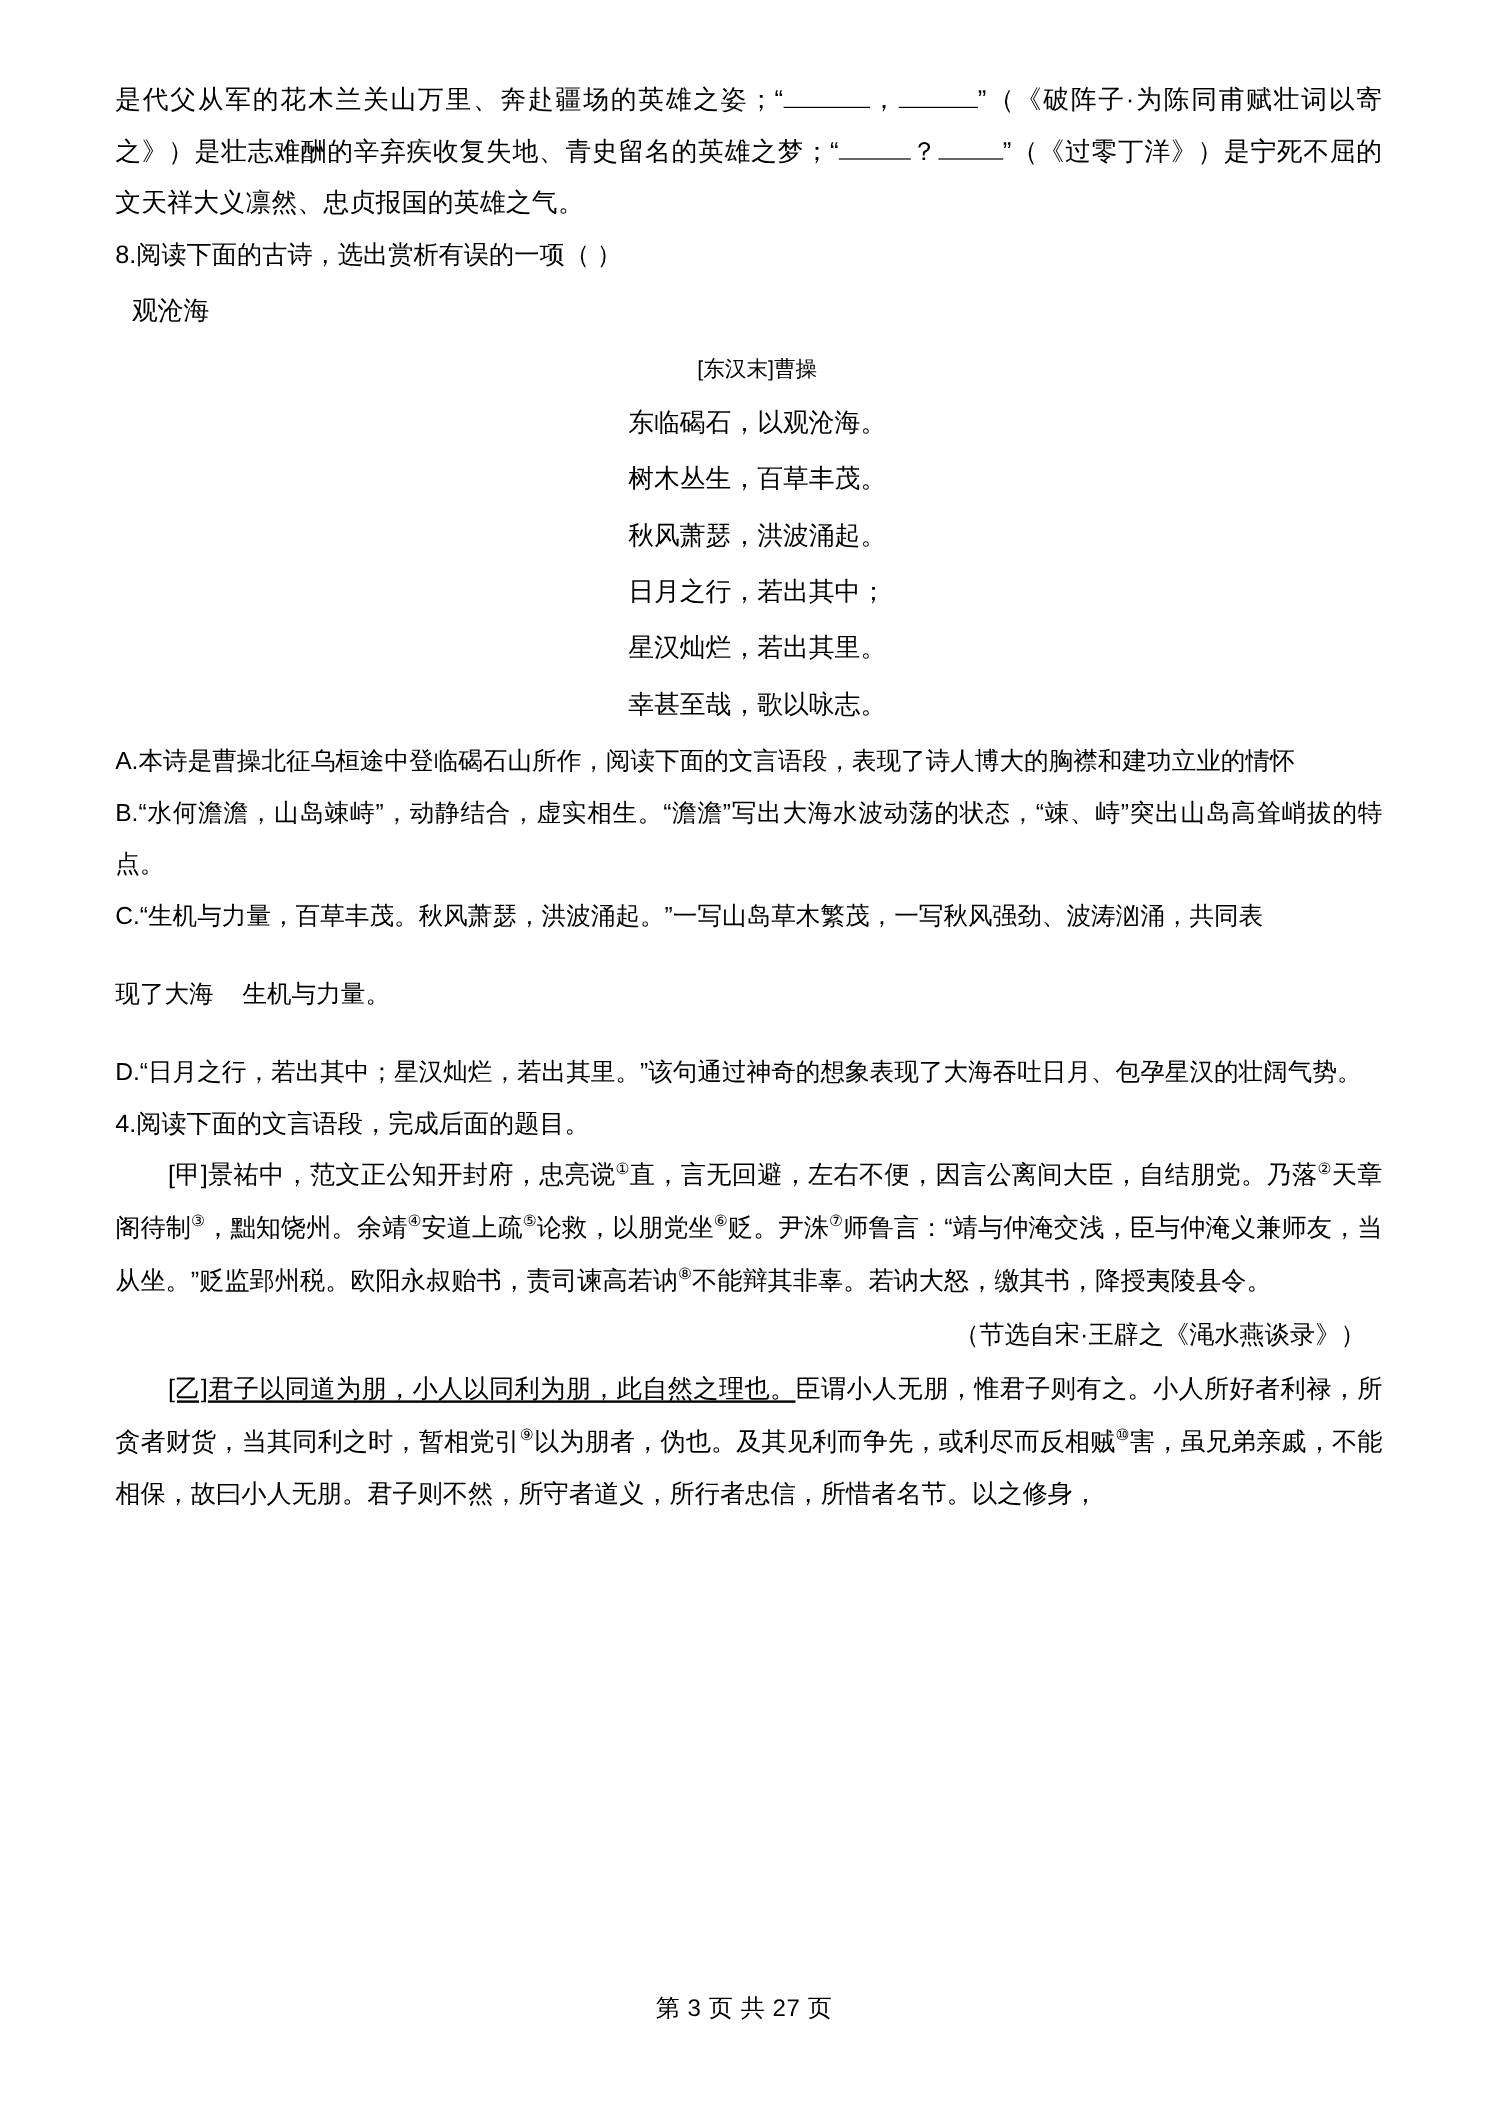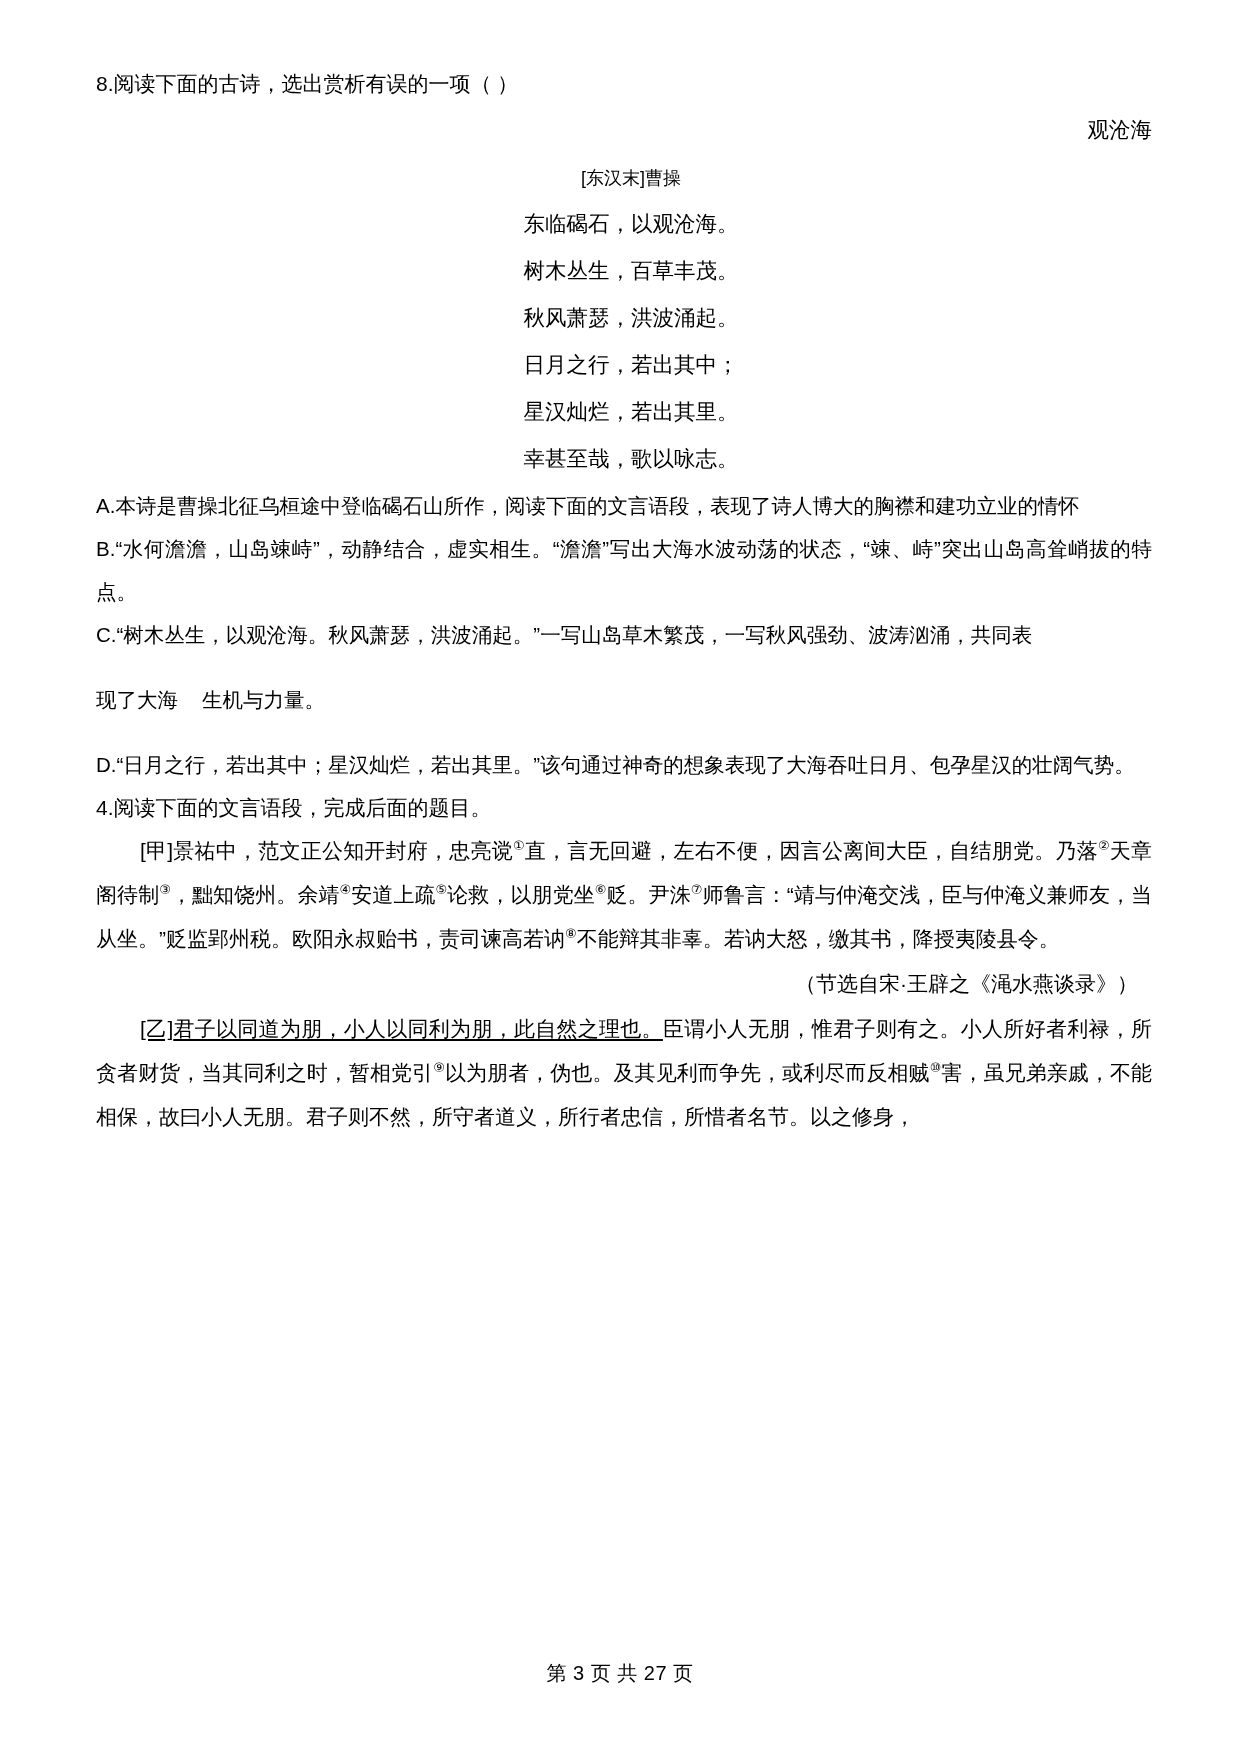--- a/index.html
+++ b/index.html
@@ -37,21 +37,21 @@
     letter-spacing: 0.2px;
   }
   .q-line {
     font-size: 21px;
     line-height: 43px;
     margin: 0;
   }
   .poem-title {
     font-size: 21.5px;
     line-height: 50px;
-    text-align: right;
+    text-align: left;
     margin: 0;
     padding-left: 14px;
   }
   .poem-author {
     font-size: 18px;
     line-height: 47px;
     text-align: center;
     margin: 0;
     padding-left: 14px;
   }
@@ -123,38 +123,39 @@
     letter-spacing: 0.5px;
   }
   .wide-space { display: inline-block; width: 24px; }
 </style>
 </head>
 <body>
 
 <div class="page">
   <div class="content">
 
+    <p class="para"><span>是代父从军的花木兰关山万里、奔赴疆场的英雄之姿；“</span><span class="blank blank-w1"></span><span>，</span><span class="blank blank-w2"></span><span>”（《破阵子·为陈同甫赋壮词以寄之》）是壮志难酬的辛弃疾收复失地、青史留名的英雄之梦；“</span><span class="blank blank-w3"></span><span>？</span><span class="blank blank-w4"></span><span>”（《过零丁洋》）是宁死不屈的文天祥大义凛然、忠贞报国的英雄之气。</span></p>
 
     <p class="q-line">8.阅读下面的古诗，选出赏析有误的一项（    ）</p>
 
     <p class="poem-title">观沧海</p>
     <p class="poem-author">[东汉末]曹操</p>
 
     <p class="poem-line">东临碣石，以观沧海。</p>
     <p class="poem-line">树木丛生，百草丰茂。</p>
     <p class="poem-line">秋风萧瑟，洪波涌起。</p>
     <p class="poem-line">日月之行，若出其中；</p>
     <p class="poem-line">星汉灿烂，若出其里。</p>
     <p class="poem-line">幸甚至哉，歌以咏志。</p>
 
     <p class="option"><span>A.</span><span>本诗是曹操北征乌桓途中登临碣石山所作，阅读下面的文言语段，表现了诗人博大的胸襟和建功立业的情怀</span></p>
 
     <p class="option"><span>B.</span><span>“水何澹澹，山岛竦峙”，动静结合，虚实相生。“澹澹”写出大海水波动荡的状态，“竦、峙”突出山岛高耸峭拔的特点。</span></p>
 
-    <p class="option"><span>C.</span><span>“树木丛生，以观沧海。秋风萧瑟，洪波涌起。”一写山岛草木繁茂，一写秋风强劲、波涛汹涌，共同表</span></p>
+    <p class="option"><span>C.</span><span>“生机与力量，百草丰茂。秋风萧瑟，洪波涌起。”一写山岛草木繁茂，一写秋风强劲、波涛汹涌，共同表</span></p>
     <div class="gap-block"></div>
     <p class="option-spaced"><span>现了大海</span><span class="wide-space"></span><span>生机与力量。</span></p>
     <div class="gap-block"></div>
 
     <p class="option"><span>D.</span><span>“日月之行，若出其中；星汉灿烂，若出其里。”该句通过神奇的想象表现了大海吞吐日月、包孕星汉的壮阔气势。</span></p>
 
     <p class="q-line">4.阅读下面的文言语段，完成后面的题目。</p>
 
     <p class="passage indent2"><span>[甲]</span><span>景祐中，范文正公知开封府，忠亮谠</span><sup class="note">①</sup><span>直，言无回避，左右不便，因言公离间大臣，自结朋党。乃落</span><sup class="note">②</sup><span>天章阁待制</span><sup class="note">③</sup><span>，黜知饶州。余靖</span><sup class="note">④</sup><span>安道上疏</span><sup class="note">⑤</sup><span>论救，以朋党坐</span><sup class="note">⑥</sup><span>贬。尹洙</span><sup class="note">⑦</sup><span>师鲁言：“靖与仲淹交浅，臣与仲淹义兼师友，当从坐。”贬监郢州税。欧阳永叔贻书，责司谏高若讷</span><sup class="note">⑧</sup><span>不能辩其非辜。若讷大怒，缴其书，降授夷陵县令。</span></p>
 

